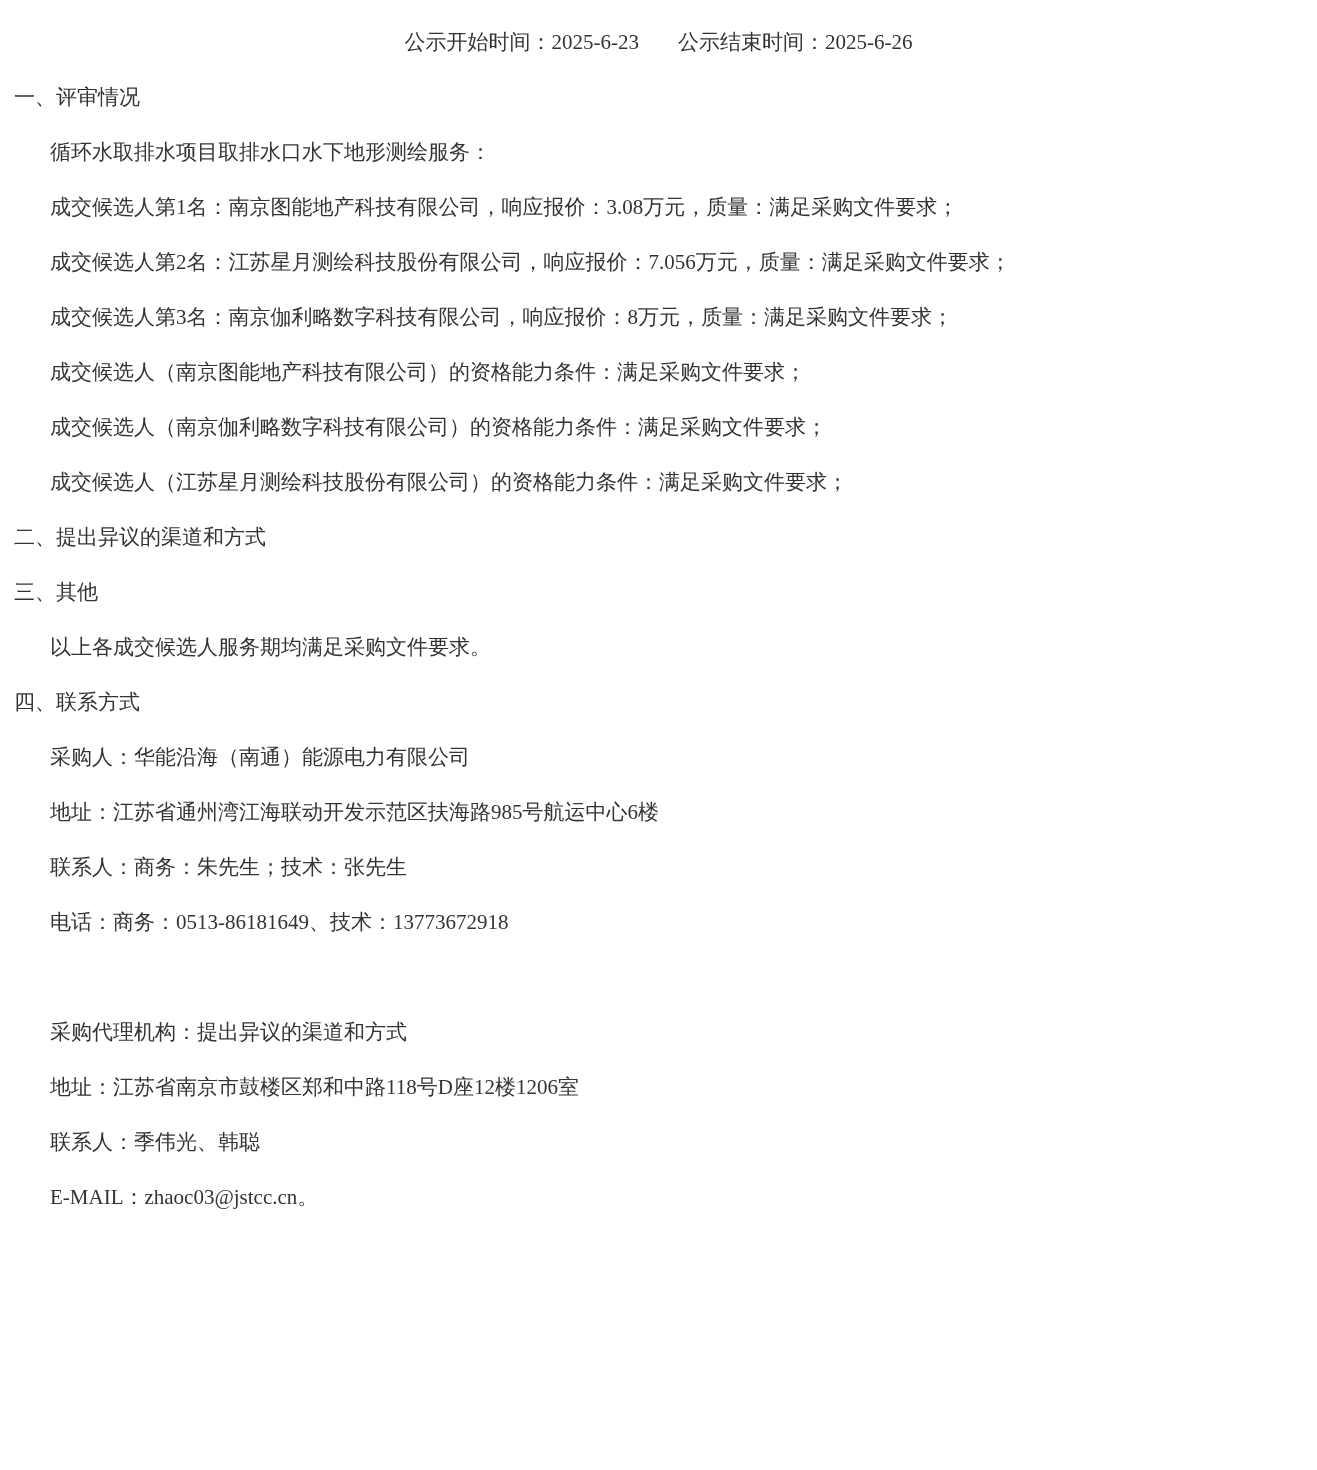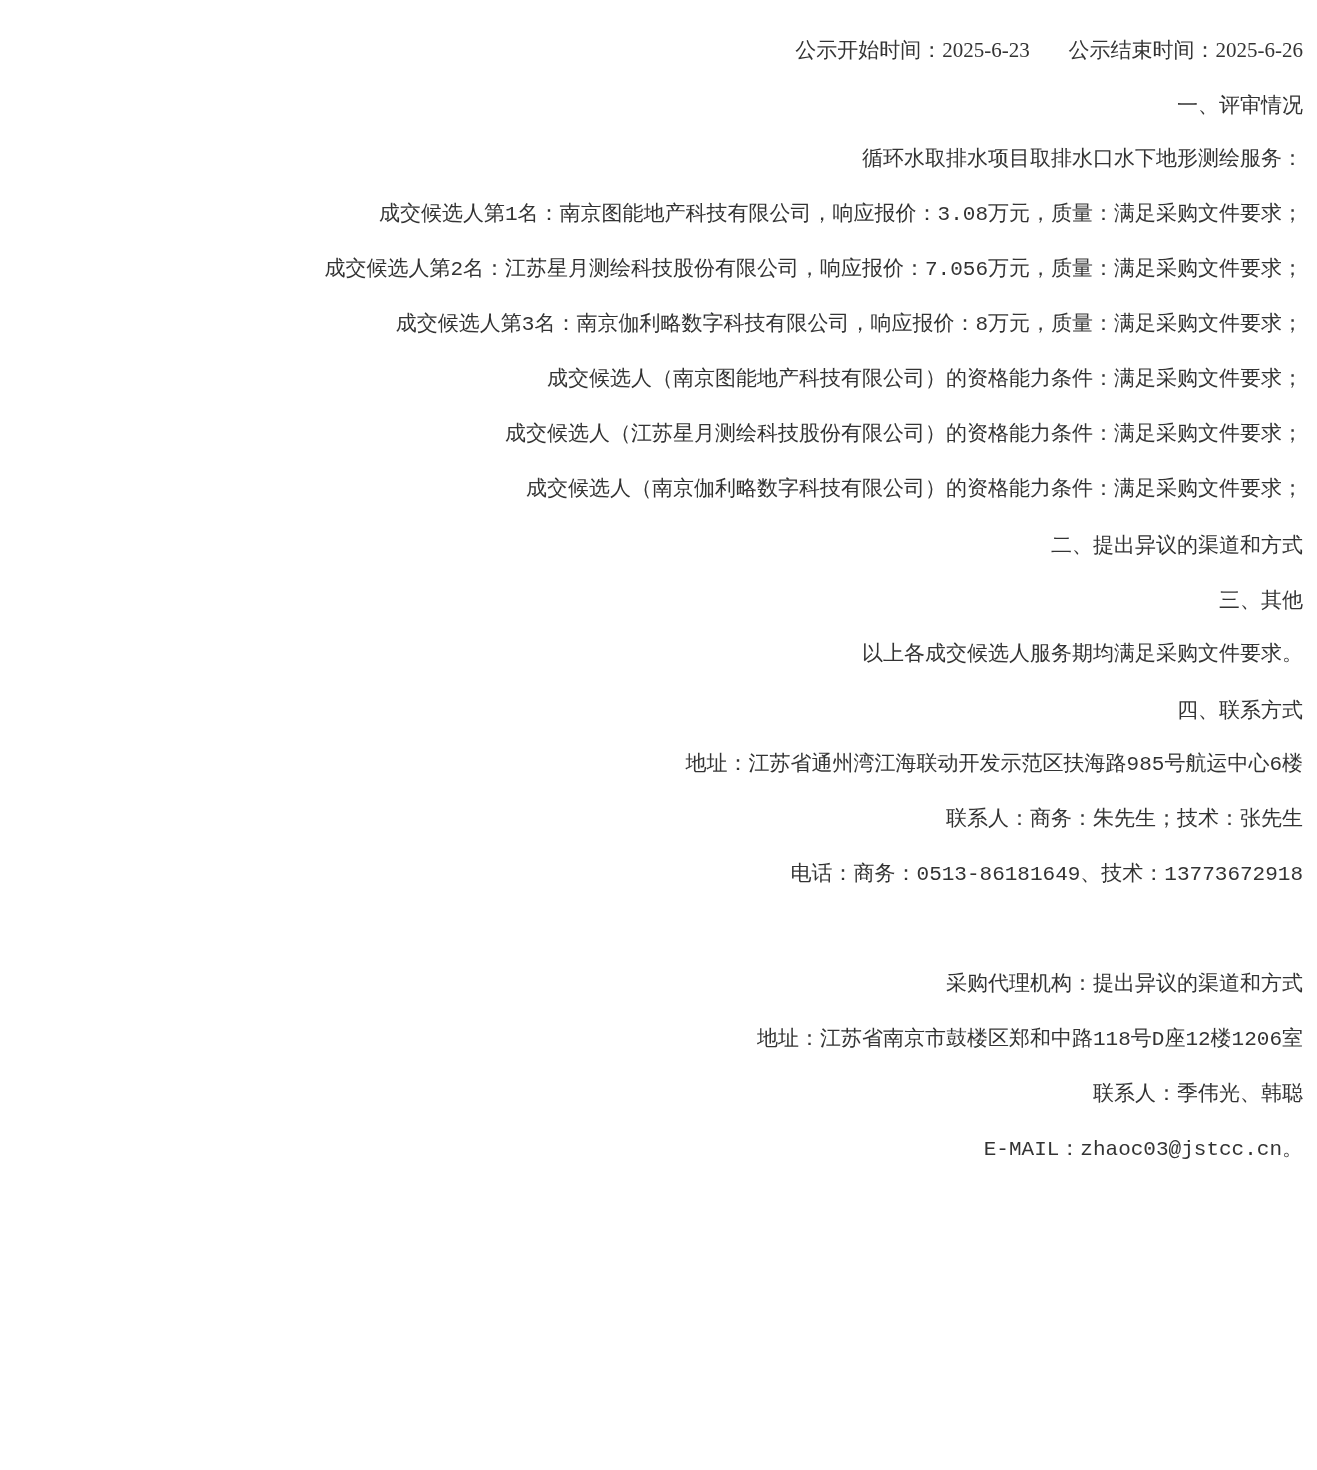--- a/index.html
+++ b/index.html
@@ -13,28 +13,27 @@
   }
   .doc {
     width: 1317px;
     min-height: 1470px;
     padding: 25px 14px 40px 14px;
     background: #ffffff;
   }
   .doc p {
     font-size: 21px;
     line-height: 34px;
-    margin: 8px 0 21px 0;
+    margin: 0 0 21px 0;
     white-space: normal;
-    text-align: right;
   }
   .center { text-align: center; }
   .center .gap { margin-left: 1.6em; }
   .sec { text-indent: 0; }
-  .ind { text-indent: 36px; font-family: Liberation Mono, monospace; }
+  .ind { text-indent: 36px; }
   .spacer { height: 34px; }
 </style>
 </head>
 <body>
 
 <div class="doc">
 
   <p class="center">
     <span>公示开始时间：2025-6-23</span>
     <span class="gap">公示结束时间：2025-6-26</span>
@@ -44,32 +43,33 @@
 
   <p class="ind">循环水取排水项目取排水口水下地形测绘服务：</p>
 
 
   <p class="ind">成交候选人第1名：南京图能地产科技有限公司，响应报价：3.08万元，质量：满足采购文件要求；</p>
   <p class="ind">成交候选人第2名：江苏星月测绘科技股份有限公司，响应报价：7.056万元，质量：满足采购文件要求；</p>
   <p class="ind">成交候选人第3名：南京伽利略数字科技有限公司，响应报价：8万元，质量：满足采购文件要求；</p>
 
 
   <p class="ind">成交候选人（南京图能地产科技有限公司）的资格能力条件：满足采购文件要求；</p>
+  <p class="ind">成交候选人（南京伽利略数字科技有限公司）的资格能力条件：满足采购文件要求；</p>
   <p class="ind">成交候选人（江苏星月测绘科技股份有限公司）的资格能力条件：满足采购文件要求；</p>
-  <p class="ind">成交候选人（南京伽利略数字科技有限公司）的资格能力条件：满足采购文件要求；</p>
 
   <p class="sec">二、提出异议的渠道和方式</p>
 
 
   <p class="sec">三、其他</p>
 
   <p class="ind">以上各成交候选人服务期均满足采购文件要求。</p>
 
   <p class="sec">四、联系方式</p>
 
+  <p class="ind">采购人：华能沿海（南通）能源电力有限公司</p>
   <p class="ind">地址：江苏省通州湾江海联动开发示范区扶海路985号航运中心6楼</p>
   <p class="ind">联系人：商务：朱先生；技术：张先生</p>
   <p class="ind">电话：商务：0513-86181649、技术：13773672918</p>
 
   <p class="spacer"></p>
 
   <p class="ind">采购代理机构：提出异议的渠道和方式</p>
   <p class="ind">地址：江苏省南京市鼓楼区郑和中路118号D座12楼1206室</p>
   <p class="ind">联系人：季伟光、韩聪</p>
   <p class="ind">E-MAIL：zhaoc03@jstcc.cn。</p>

